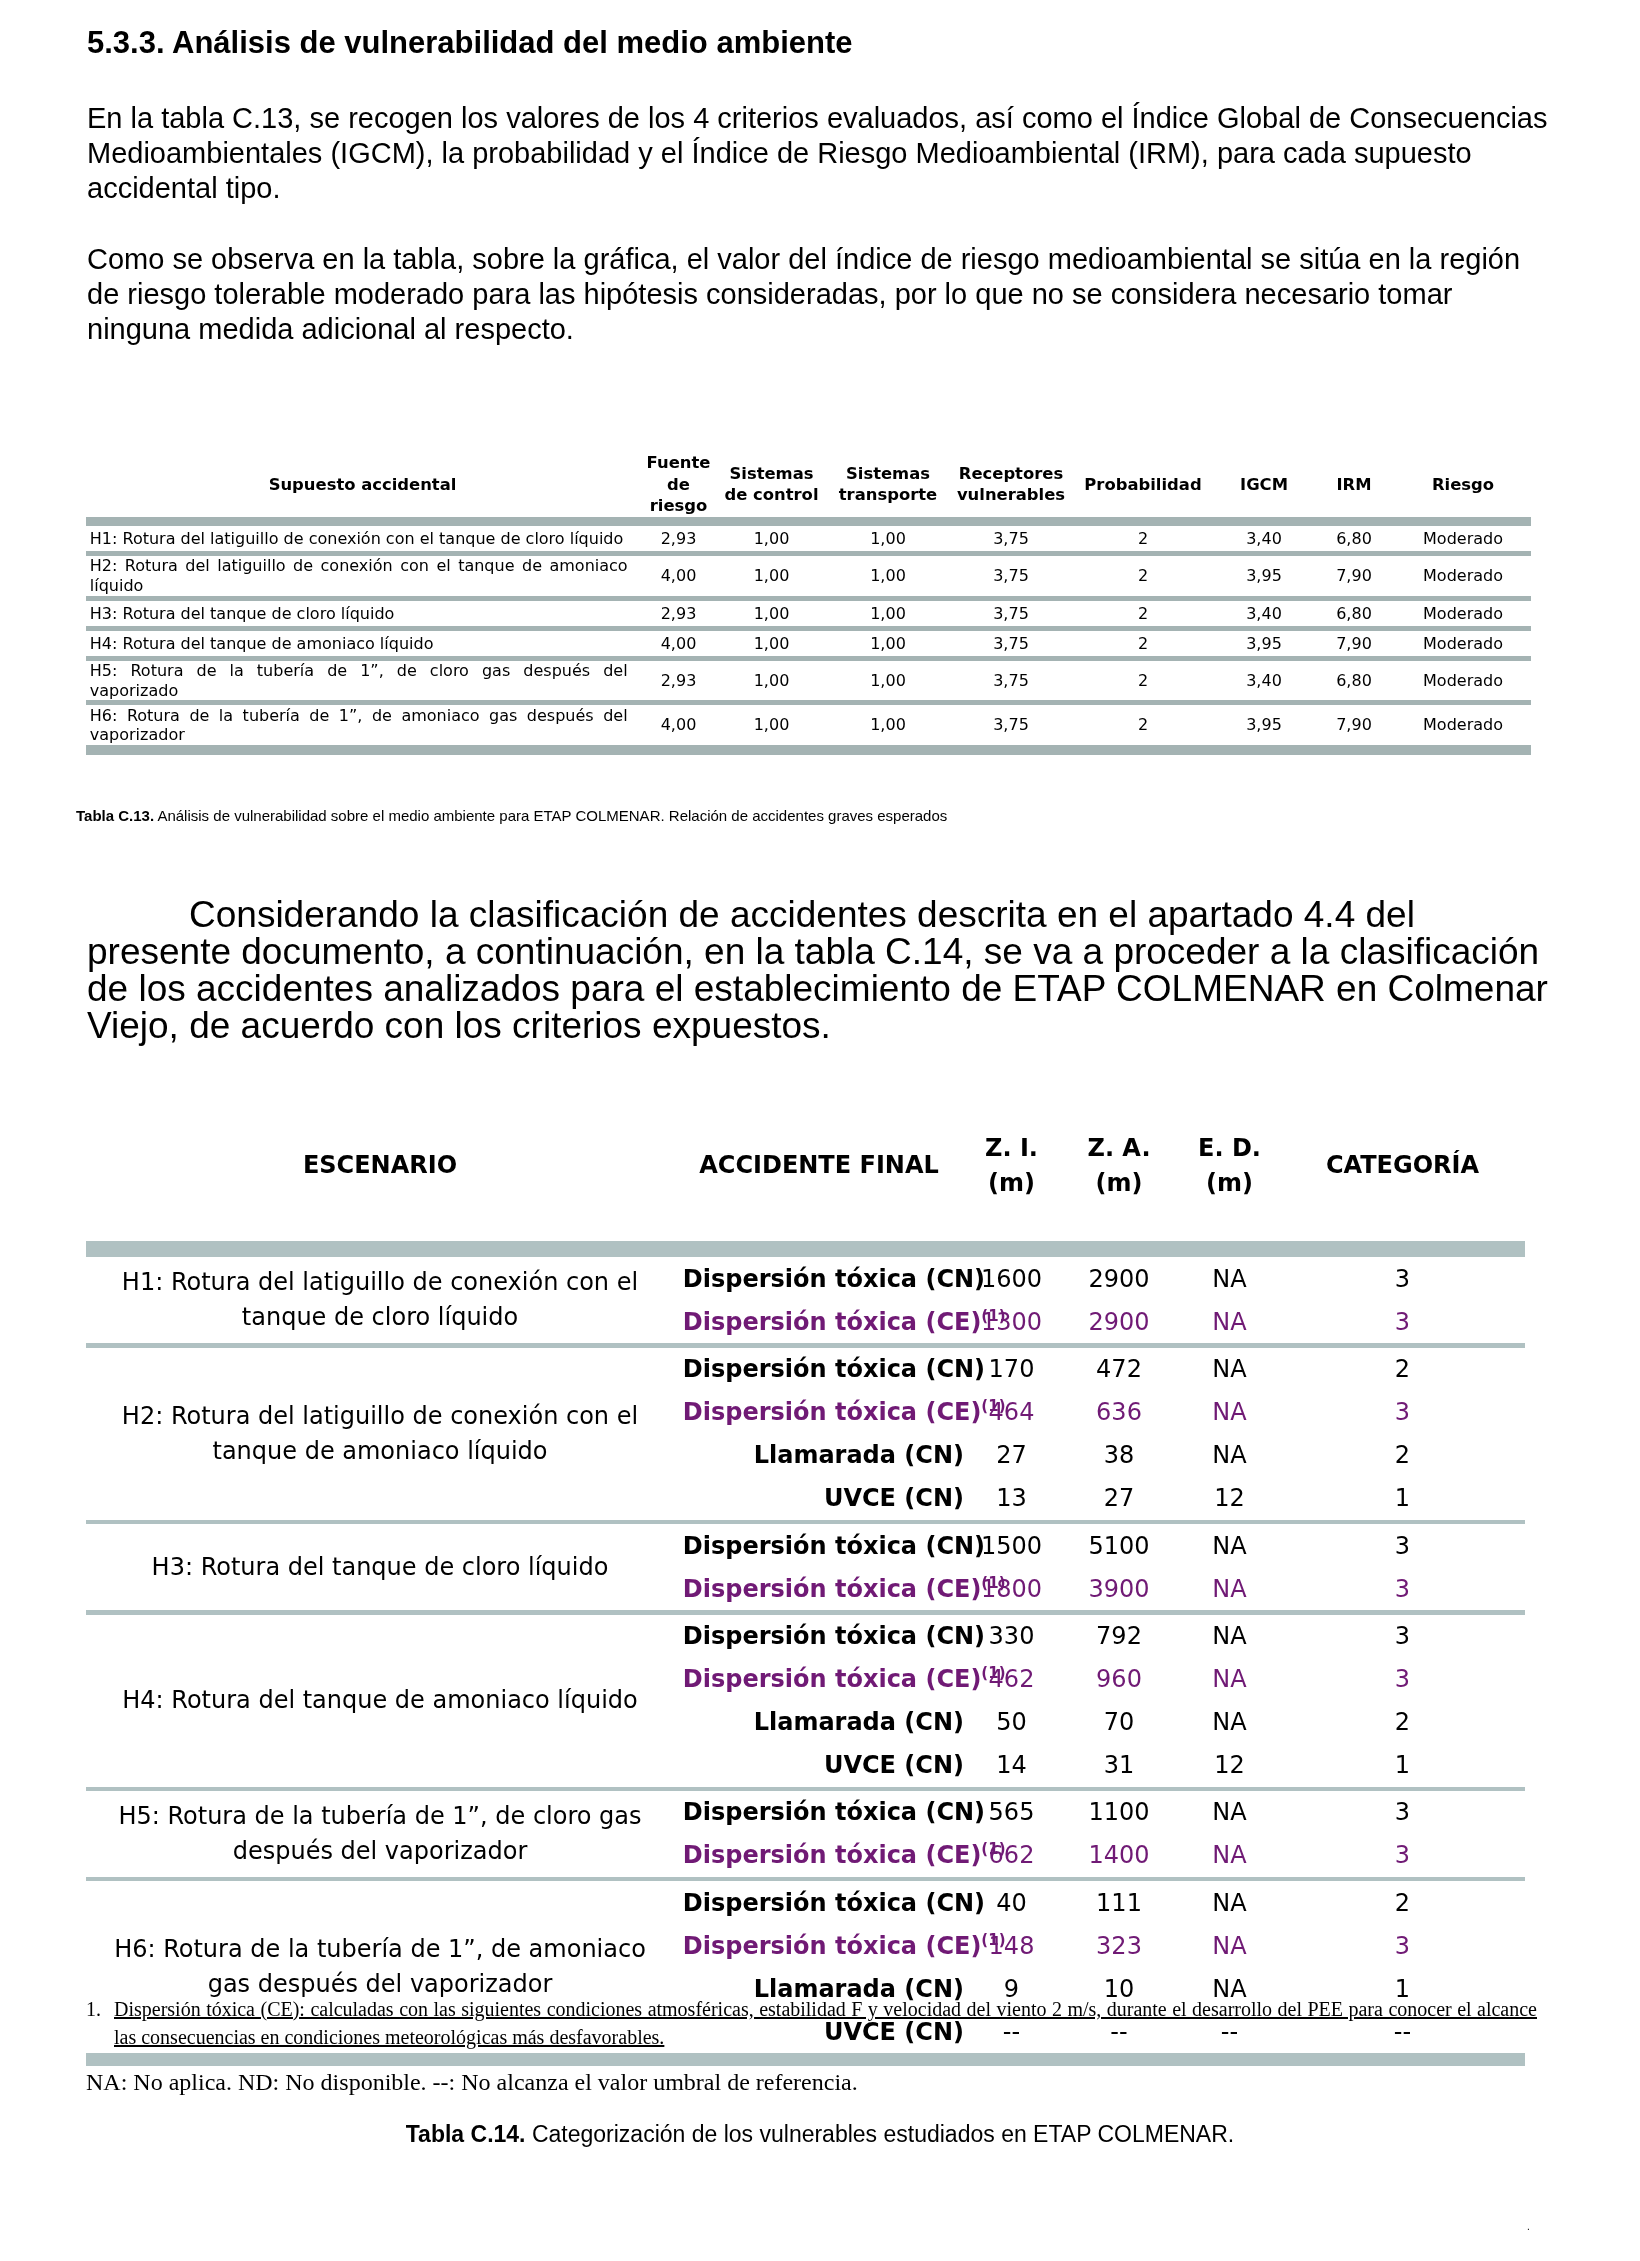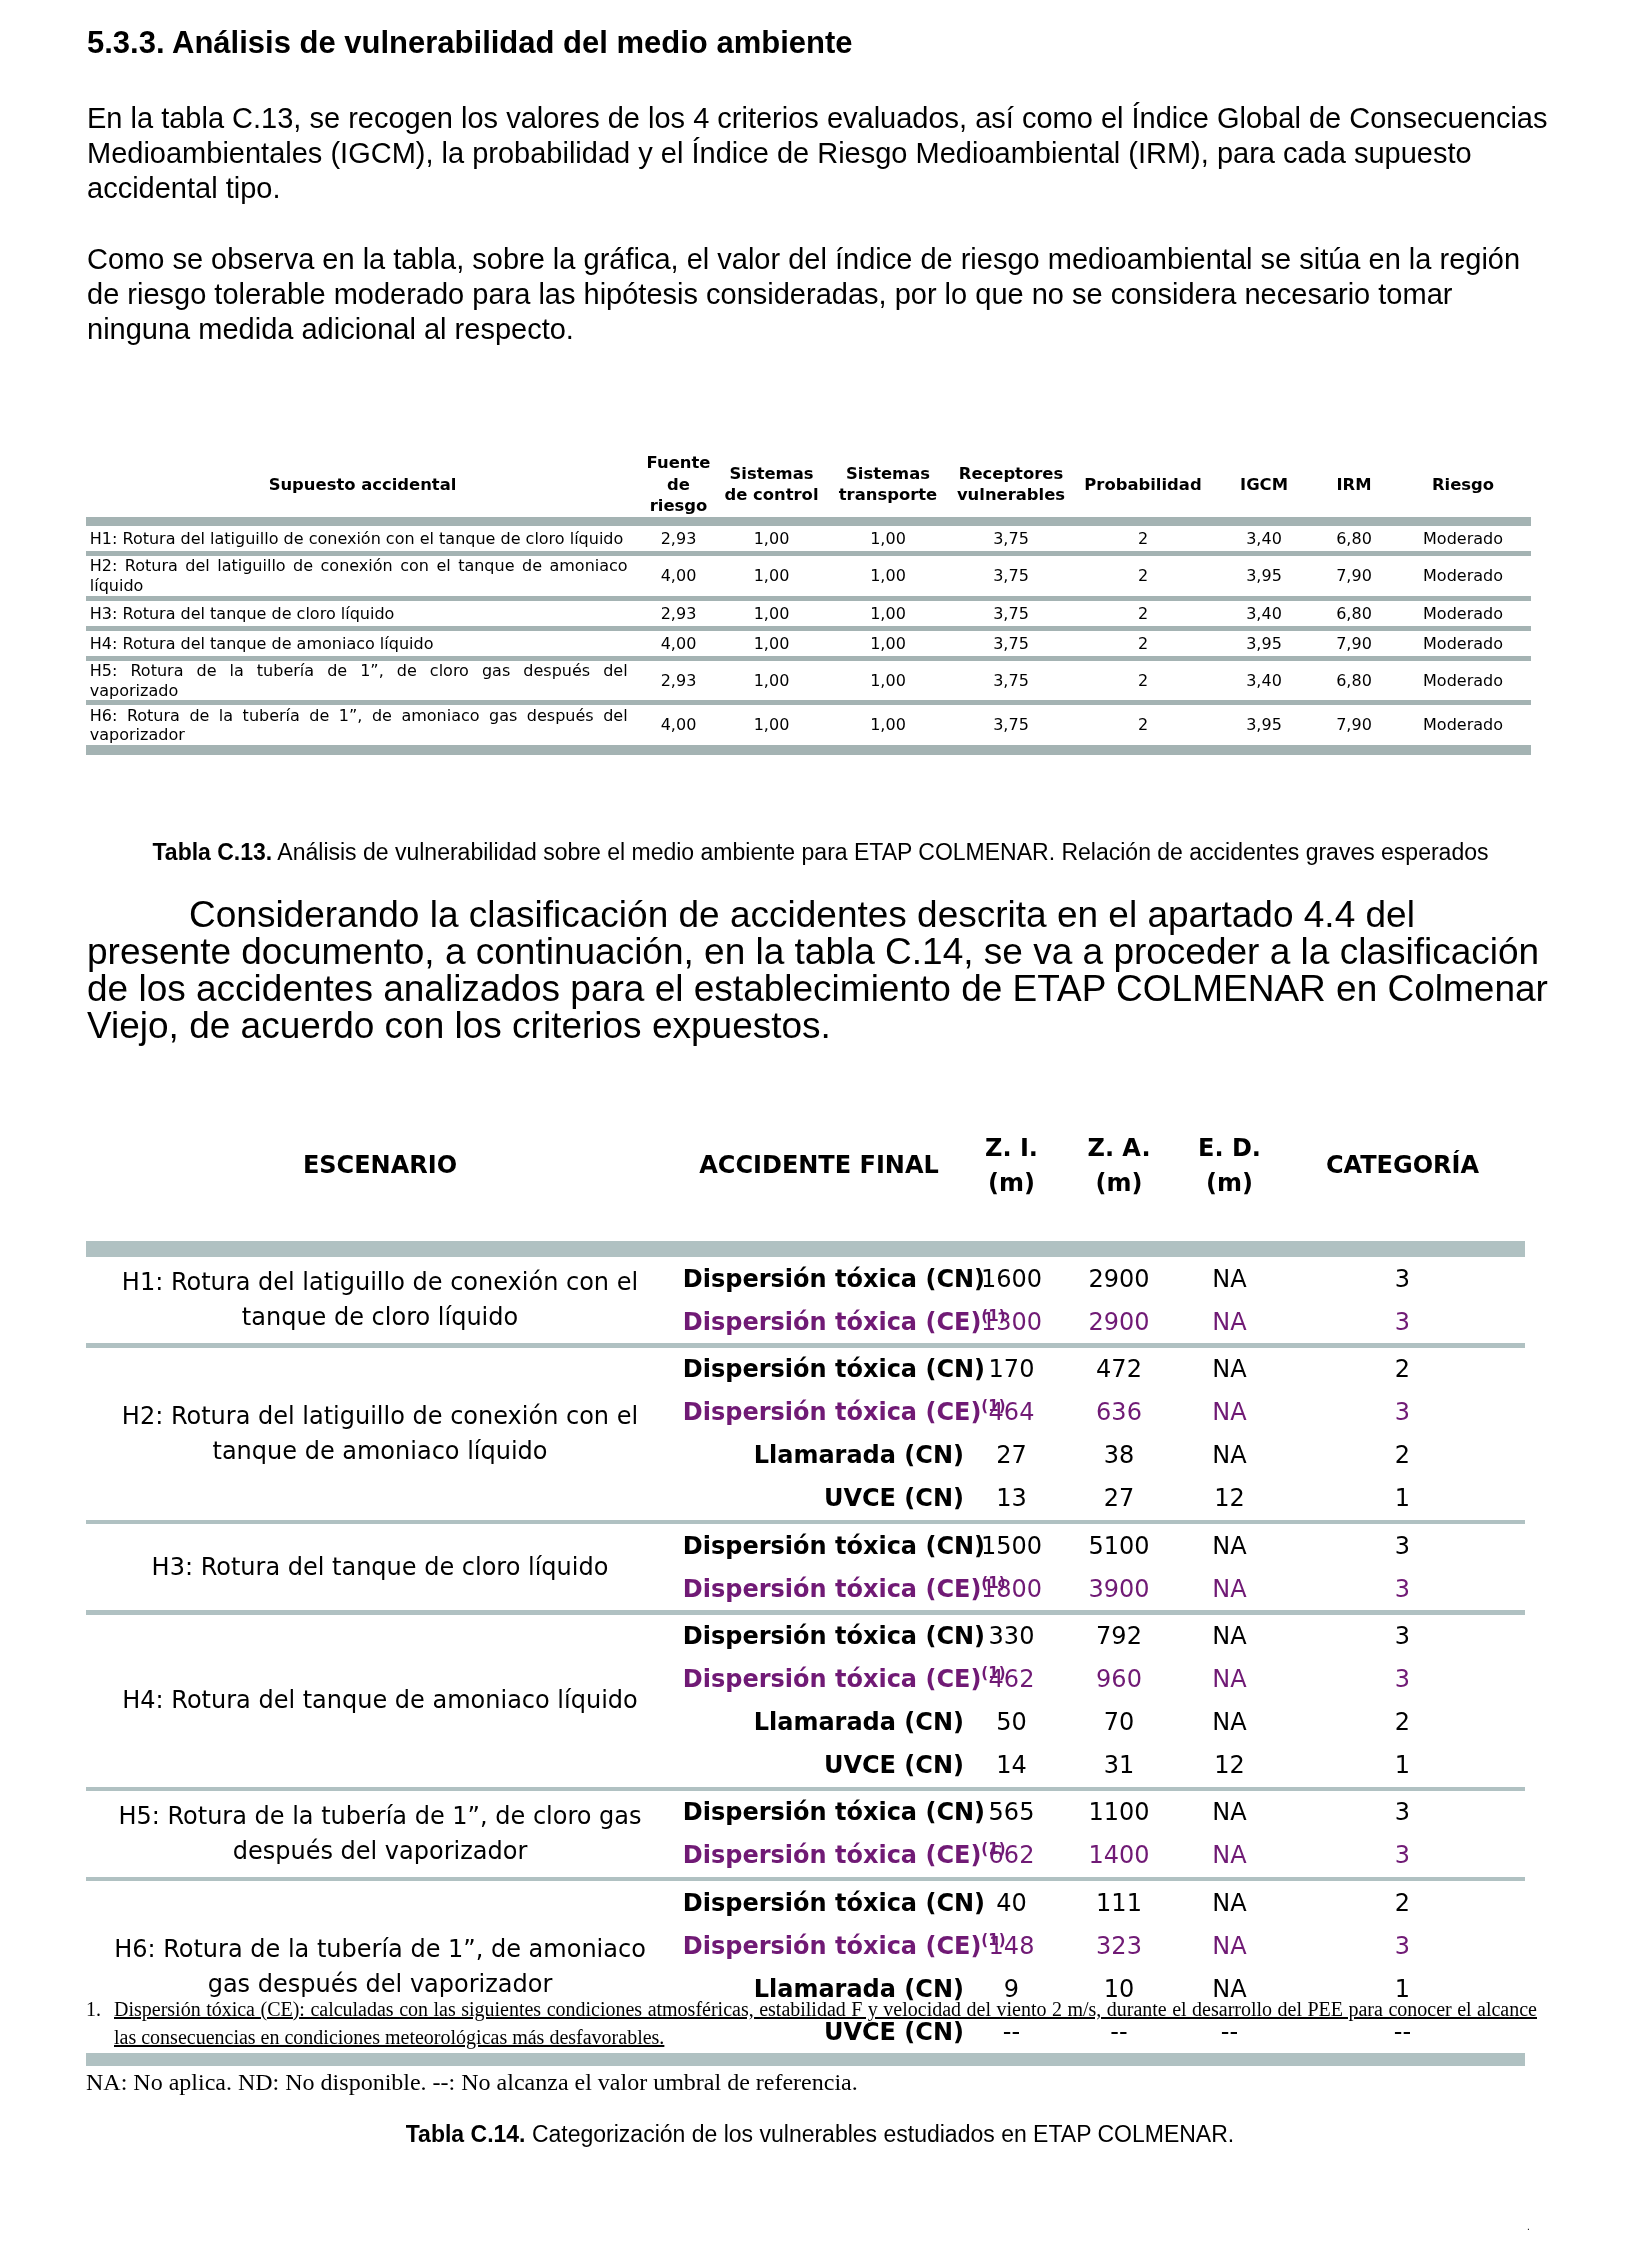--- a/index.html
+++ b/index.html
@@ -18,21 +18,21 @@
   #table-c13 { left:86px; top:452px; width:1445px; }
   .t13 { border-collapse:collapse; width:100%; table-layout:fixed; font-size:16px; }
   .t13 th { font-weight:bold; text-align:center; vertical-align:middle; line-height:21.5px; height:49px; padding:0; font-size:16.4px; }
   .t13 td { text-align:center; vertical-align:middle; padding:0; line-height:19.6px; }
   .t13 td.desc { text-align:justify; text-align-last:left; padding-left:3.8px; padding-right:11.4px; }
   .t13 tr.band td { height:9.5px; background:#a4b3b3; padding:0; }
   .t13 tr.sep td { height:5px; background:#a4b3b3; padding:0; }
   .t13 tr.r1 td { height:25px; }
   .t13 tr.r2 td { height:40px; }
 
-  #caption-c13 { left:76px; width:1489px; top:836px; font-size:23px; line-height:32px; text-align:center; }
+  #caption-c13 { left:76px; width:1489px; top:800px; font-size:15px; line-height:32px; }
   #caption-c13 b { font-weight:bold; }
 
   #para-3 { left:87px; top:896px; width:1470px; font-size:37px; line-height:37px; text-indent:102px; }
 
   
   #table-c14 { left:86px; top:1090px; width:1439px; }
   .t14 { border-collapse:collapse; width:100%; table-layout:fixed; font-size:24px; }
   .t14 th { font-weight:bold; text-align:center; vertical-align:middle; padding:0; line-height:35px; height:151px; font-size:24px; }
   .t14 td { padding:0; vertical-align:middle; height:43px; line-height:28px; }
   .t14 td.esc { text-align:center; line-height:35px; padding:0 6.3px; }

